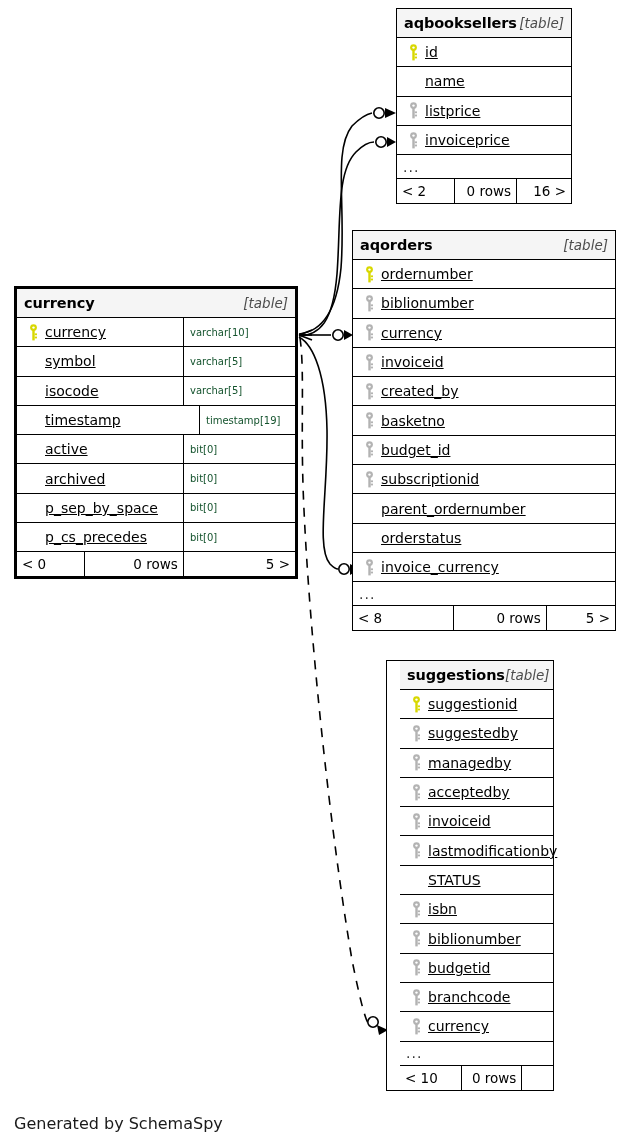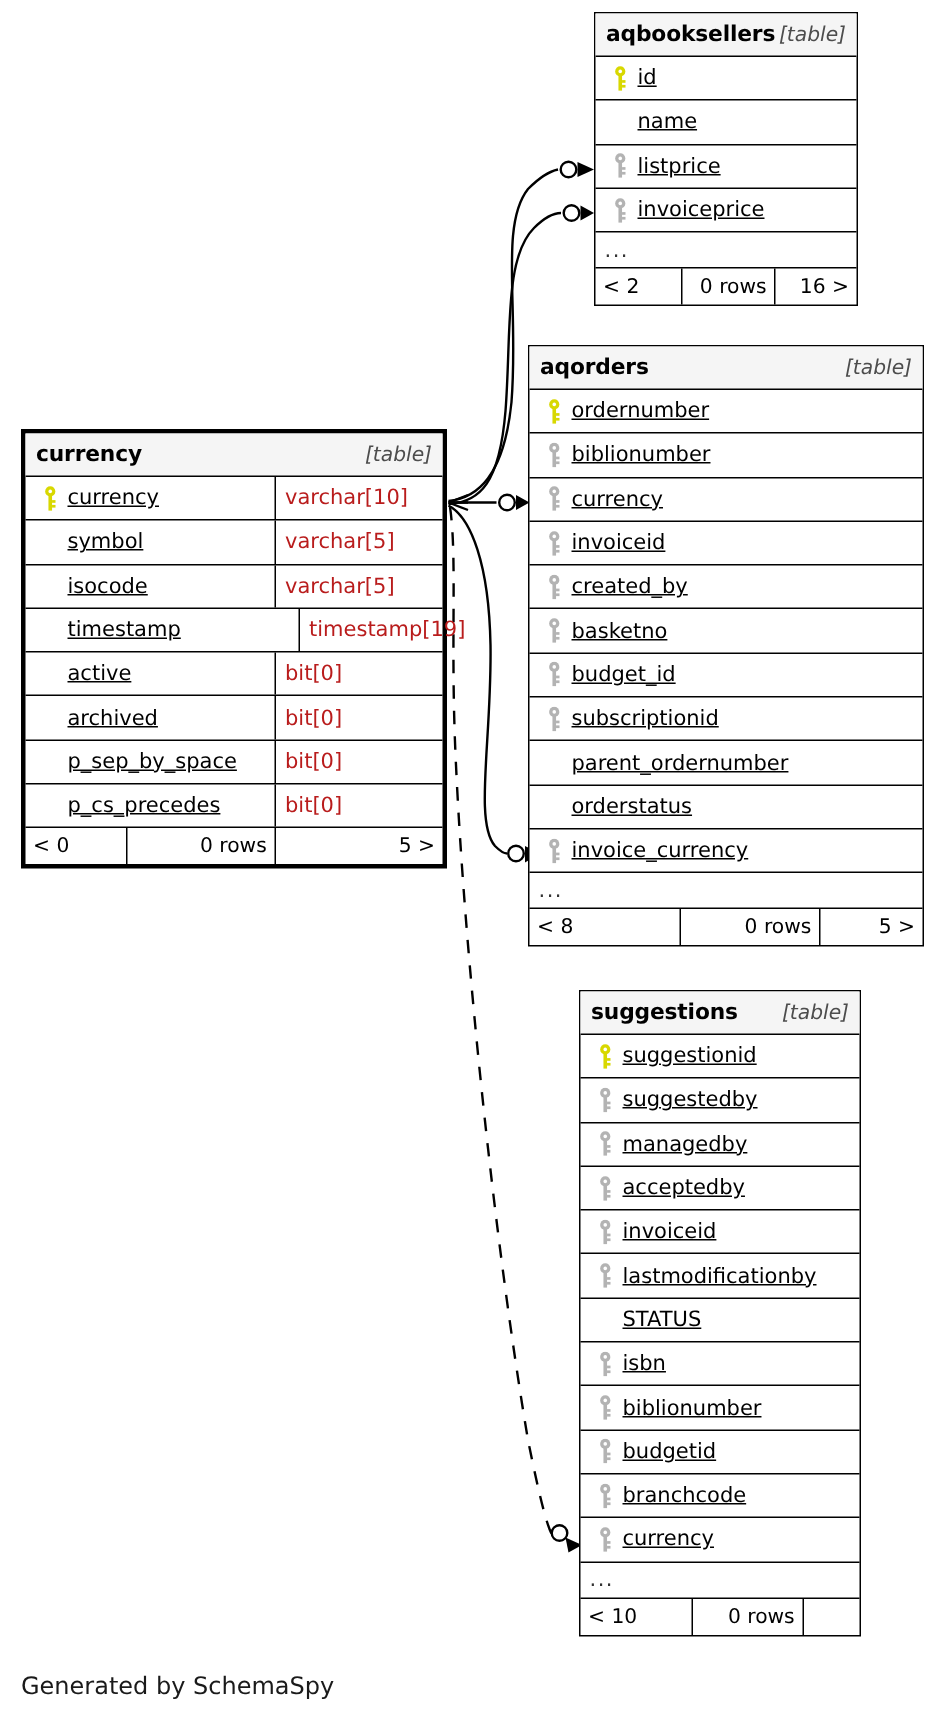--- a/index.html
+++ b/index.html
@@ -25,21 +25,21 @@
   .tbl-tag{font-size:13.5px;color:#4d4d4d;font-style:italic;}
 
   .row{
     display:flex;align-items:center;height:29.3px;
     border-bottom:1px solid #000000;box-sizing:border-box;
   }
   .row:last-of-type{border-bottom:1px solid #000000;}
   .col-name{display:flex;align-items:center;flex:1;padding-left:6px;min-width:0;text-decoration:underline;}
   .col-type{
     border-left:1px solid #000000;box-sizing:border-box;
-    padding-left:6px;font-size:14px;color:#b91c1c;
+    padding-left:6px;font-size:10px;color:#14532d;
     height:100%;display:flex;align-items:center;
   }
   .cname{font-size:14px;color:#000;white-space:nowrap;}
   .keyslot{width:20px;min-width:20px;display:flex;align-items:center;justify-content:center;margin-right:2px;}
 
   .key-icon{display:block;}
 
   .ellipsis-row{
     display:flex;align-items:center;height:24px;padding-left:6px;
     border-bottom:1px solid #000000;box-sizing:border-box;
@@ -55,21 +55,21 @@
   .fcell.left{justify-content:flex-start;}
 
   .caption{
     position:absolute;left:14px;top:1114px;font-size:16px;color:#1a1a1a;z-index:3;
   }
 
   
   #tbl-aqbooksellers{left:396px;top:8px;width:176px;}
   #tbl-aqorders{left:352px;top:230px;width:264px;}
   #tbl-currency{left:14px;top:286px;width:284px;}
-  #tbl-suggestions{left:386px;top:660px;width:188px;}
+  #tbl-suggestions{left:386px;top:660px;width:168px;padding-left:13px;}
 </style>
 </head>
 <body>
 
 <svg id="edges" viewBox="0 0 628 1145" xmlns="http://www.w3.org/2000/svg">
   <g fill="none" stroke="#000000" stroke-width="1.6">
 
     <path d="M299,334 C318,332 336,318 341,268 C346,205 333,150 352,126 C361,117 367,114 372,113"></path>
 
     <path d="M299,336 C320,335 333,322 337,274 C341,222 336,172 356,152 C364,144 370,142 374,142"></path>

